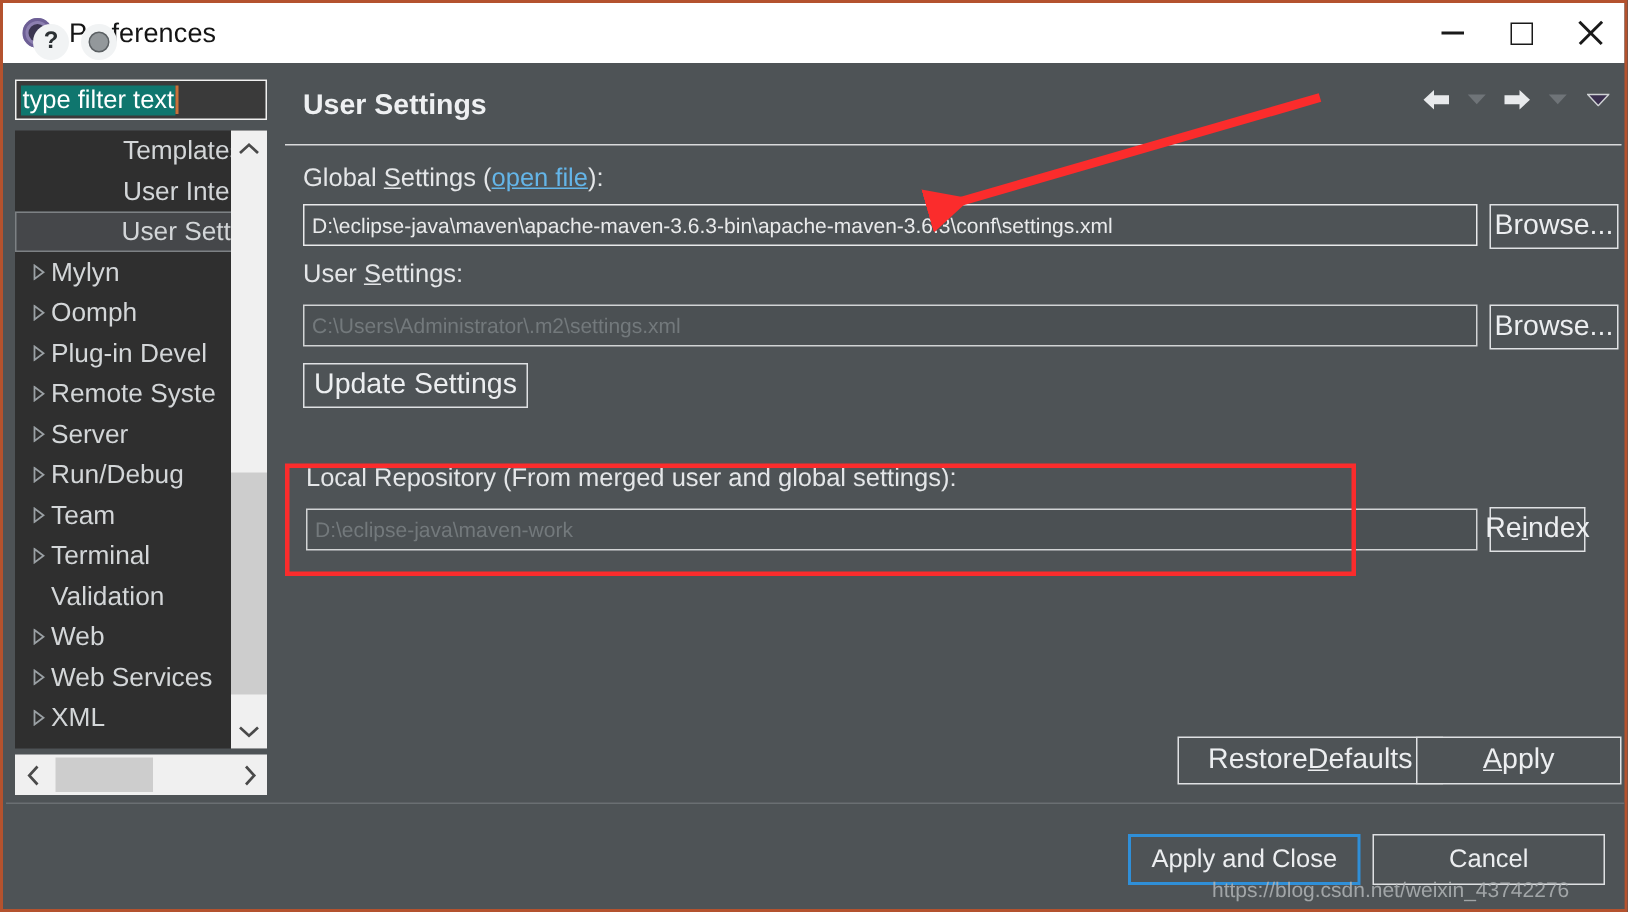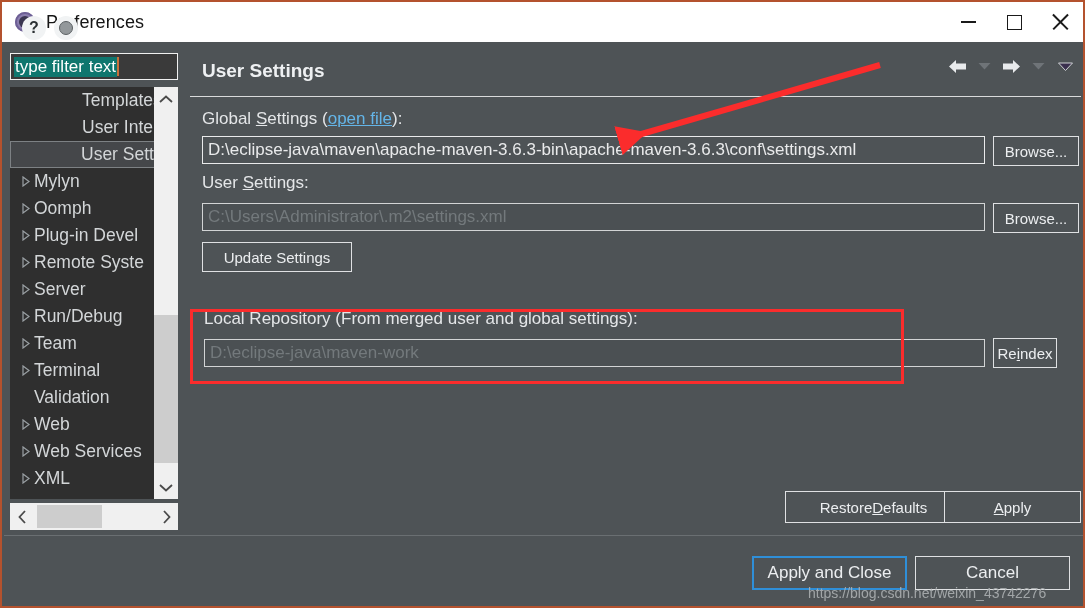--- a/index.html
+++ b/index.html
@@ -208,38 +208,38 @@
     text-decoration: underline;
   }
 
   .textfield {
     position: absolute;
     height: 28px;
     background: #4e5356;
     border: 1.5px solid #e9eaeb;
     display: flex; align-items: center;
     padding-left: 5px;
-    font-size: 17px;
+    font-size: 14px;
     color: #e9eaeb;
     white-space: nowrap;
     overflow: hidden;
   }
   .textfield.disabled {
     border-color: #d2d4d5;
     color: #73797c;
     background: #4b5053;
   }
 
   .btn {
     position: absolute;
     height: 30px;
     background: #4e5356;
     border: 1.5px solid #dfe1e3;
     color: #eceef0;
-    font-size: 15px;
+    font-size: 19px;
     display: flex; align-items: center; justify-content: center;
     white-space: nowrap;
   }
   .btn .mn { text-decoration: underline; }
 
   #redbox {
     position: absolute;
     left: 0px; top: 265px;
     width: 714px; height: 75px;
     border: 3px solid #fb2c2c;

